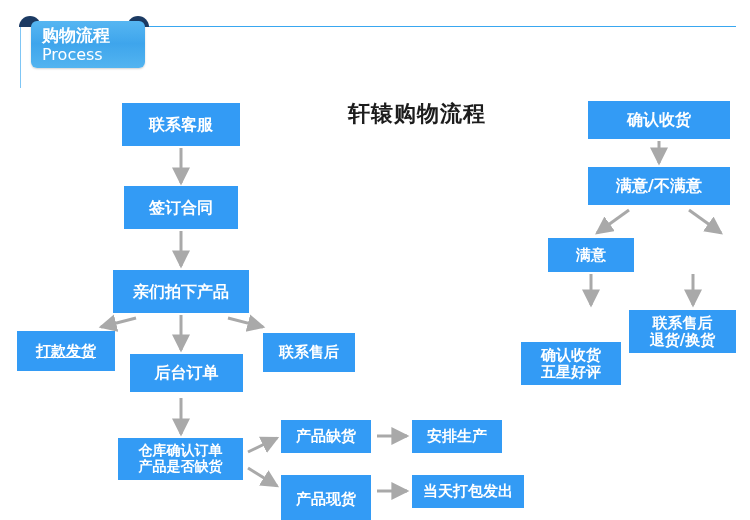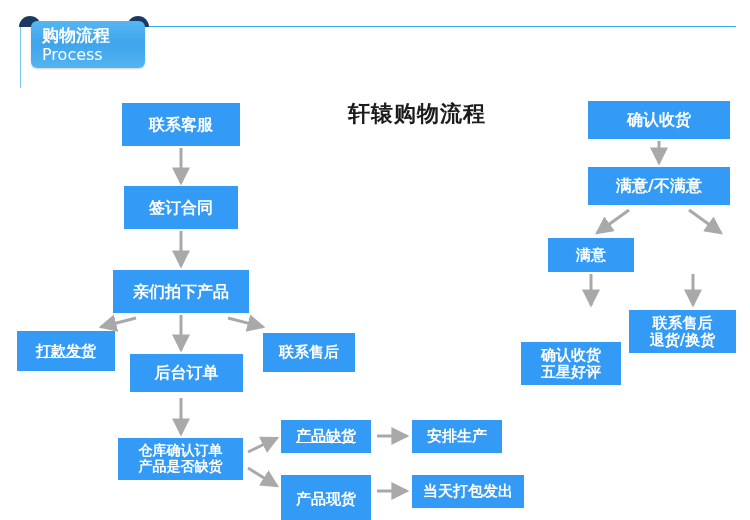--- a/index.html
+++ b/index.html
@@ -169,21 +169,21 @@
 
   <div class="node s15" style="left:17px;top:331px;width:98px;height:40px;text-decoration:underline;">打款发货</div>
 
   <div class="node s15" style="left:263px;top:333px;width:92px;height:39px;">联系售后</div>
 
   <div class="node s16" style="left:130px;top:354px;width:113px;height:38px;">后台订单</div>
 
   <div class="node s14" style="left:118px;top:438px;width:125px;height:42px;">仓库确认订单
 产品是否缺货</div>
 
-  <div class="node s15" style="left:281px;top:420px;width:90px;height:33px;text-decoration:underline;">产品缺货</div>
+  <div class="node s15" style="left:281px;top:420px;width:90px;height:33px;">产品缺货</div>
 
   <div class="node s15" style="left:412px;top:420px;width:90px;height:33px;">安排生产</div>
 
   <div class="node s15" style="left:281px;top:475px;width:90px;height:49px;">产品现货</div>
 
   <div class="node s15" style="left:412px;top:475px;width:112px;height:33px;">当天打包发出</div>
 
   <div class="node s16" style="left:588px;top:101px;width:142px;height:38px;">确认收货</div>
 
   <div class="node s16" style="left:588px;top:167px;width:142px;height:38px;">满意/不满意</div>

